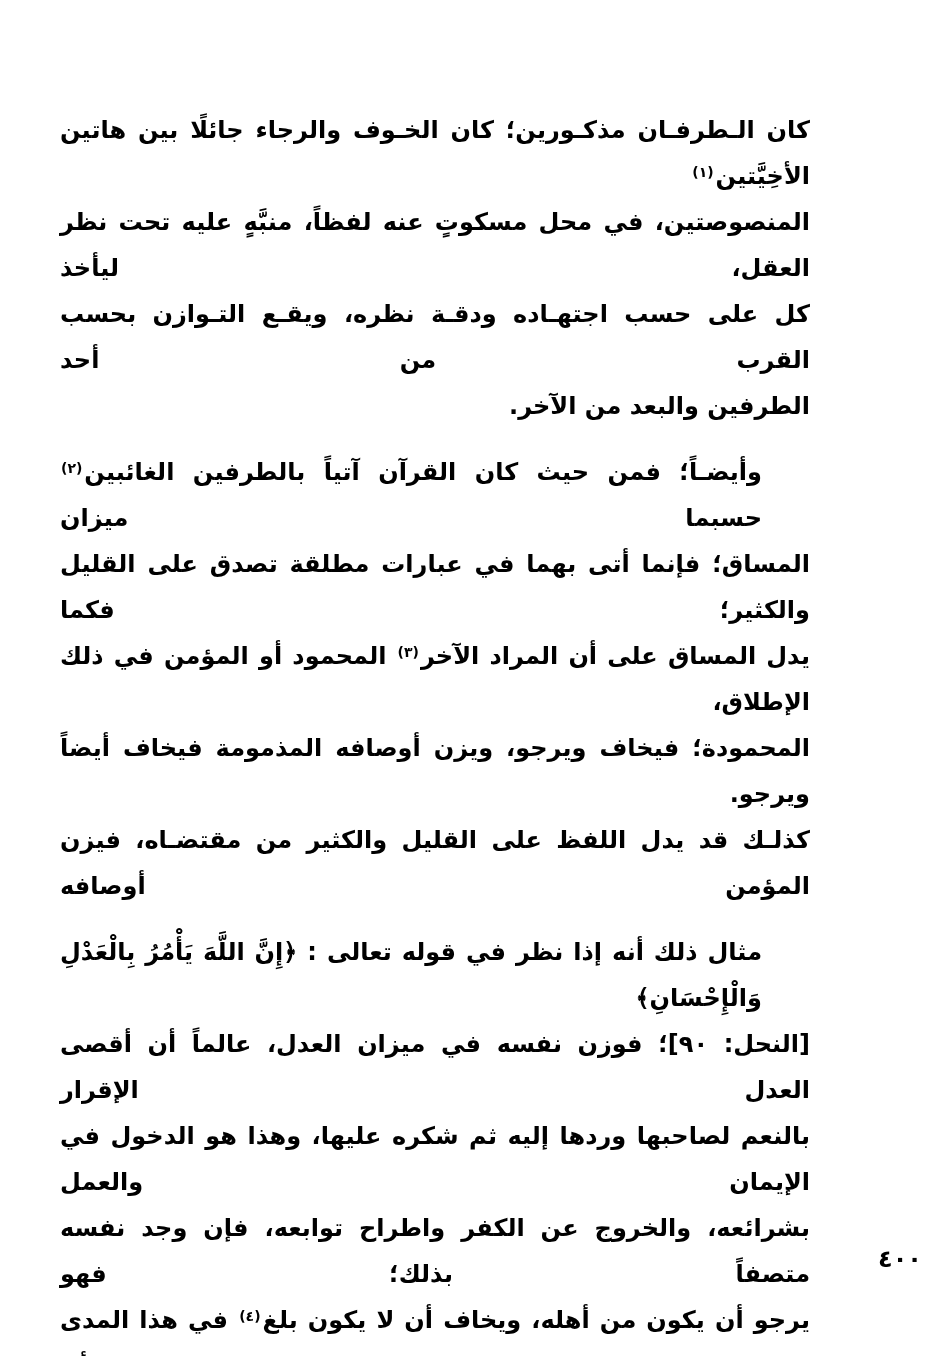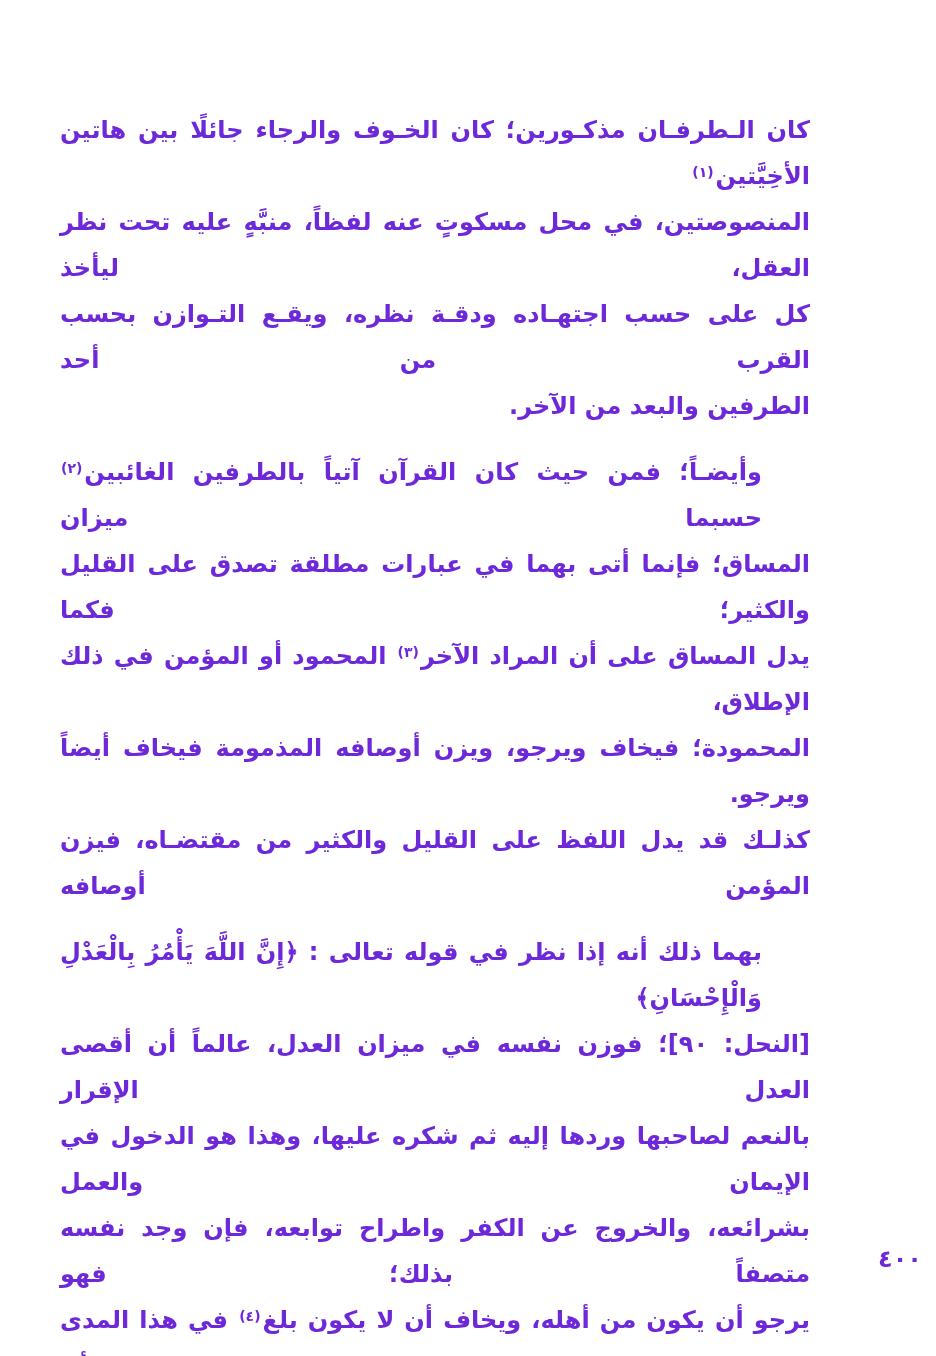--- a/index.html
+++ b/index.html
@@ -5,21 +5,21 @@
   html, body { margin: 0; padding: 0; background: #ffffff; }
   .page {
     position: relative;
     width: 936px;
     height: 1356px;
     background: #ffffff;
     overflow: hidden;
     direction: rtl;
     font-family: "DejaVu Sans", sans-serif;
     font-weight: 700;
-    color: #6d28d9;
+    color: #000000;
     box-sizing: border-box;
     padding: 107px 126px 0 60px;
   }
   
   .line {
     font-size: 24px;
     line-height: 46px;
     text-align: justify;
     text-align-last: justify;
     white-space: normal;
@@ -57,21 +57,21 @@
         <div class="line end"><span>الطرفين والبعد من الآخر.</span></div>
       </div>
       <div class="para indented">
         <div class="line first"><span>وأيضـاً؛ فمن حيث كان القرآن آتياً بالطرفين الغائبين</span><sup class="fnref">(٢)</sup><span> حسبما ميزان</span></div>
         <div class="line"><span>المساق؛ فإنما أتى بهما في عبارات مطلقة تصدق على القليل والكثير؛ فكما</span></div>
         <div class="line"><span>يدل المساق على أن المراد الآخر</span><sup class="fnref">(٣)</sup><span> المحمود أو المؤمن في ذلك الإطلاق،</span></div>
         <div class="line end"><span>المحمودة؛ فيخاف ويرجو، ويزن أوصافه المذمومة فيخاف أيضاً ويرجو.</span></div>
         <div class="line"><span>كذلـك قد يدل اللفظ على القليل والكثير من مقتضـاه، فيزن المؤمن أوصافه</span></div>
       </div>
       <div class="para indented">
-        <div class="line first"><span>بهما ذلك أنه إذا نظر في قوله تعالى : </span><span class="quran">﴿إِنَّ اللَّهَ يَأْمُرُ بِالْعَدْلِ وَالْإِحْسَانِ﴾</span></div>
+        <div class="line first"><span>مثال ذلك أنه إذا نظر في قوله تعالى : </span><span class="quran">﴿إِنَّ اللَّهَ يَأْمُرُ بِالْعَدْلِ وَالْإِحْسَانِ﴾</span></div>
         <div class="line"><span>[النحل: ٩٠]؛ فوزن نفسه في ميزان العدل، عالماً أن أقصى العدل الإقرار</span></div>
         <div class="line"><span>بالنعم لصاحبها وردها إليه ثم شكره عليها، وهذا هو الدخول في الإيمان والعمل</span></div>
         <div class="line"><span>بشرائعه، والخروج عن الكفر واطراح توابعه، فإن وجد نفسه متصفاً بذلك؛ فهو</span></div>
         <div class="line"><span>يرجو أن يكون من أهله، ويخاف أن لا يكون بلغ</span><sup class="fnref">(٤)</sup><span> في هذا المدى غايته؛ لأن</span></div>
       </div>
     </div>
 
   <div class="page-number">٤٠٠</div>
 </div>
 

